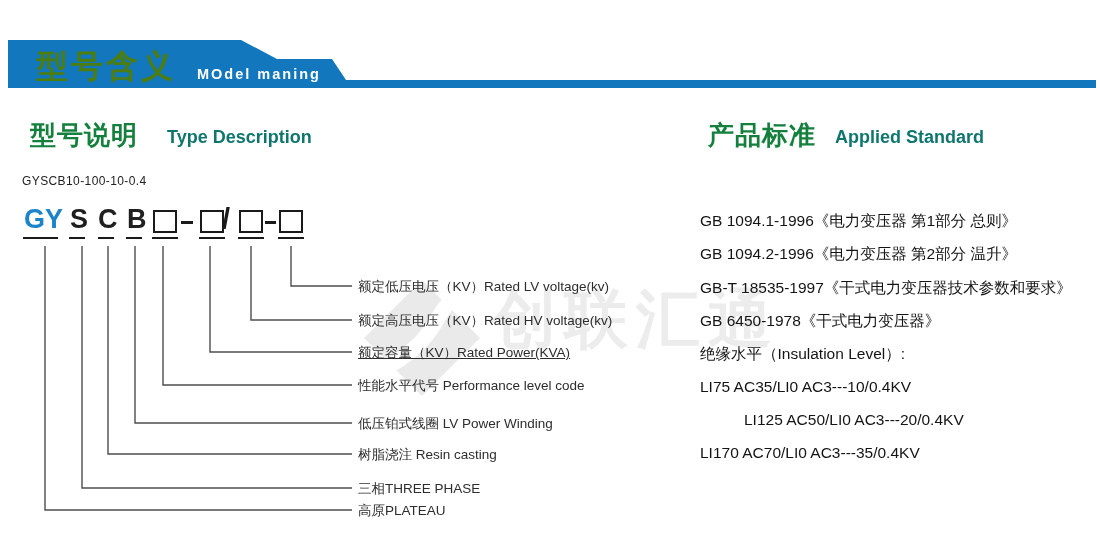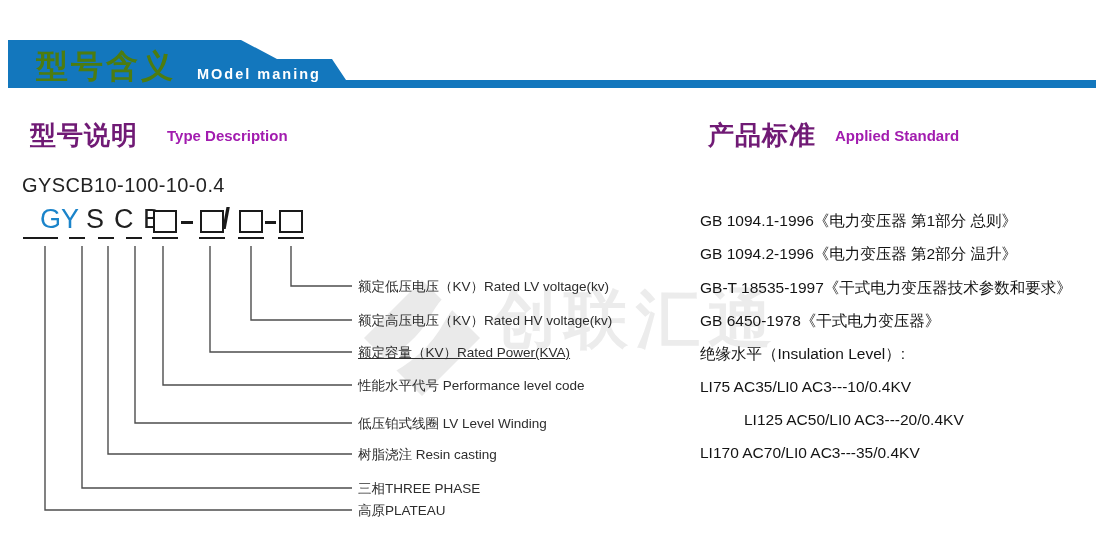--- a/index.html
+++ b/index.html
@@ -6,27 +6,27 @@
   .page{position:relative;width:1100px;height:552px;background:#fff;overflow:hidden;
         font-family:"Liberation Sans","DejaVu Sans",sans-serif;}
   .abs{position:absolute;}
   svg{display:block;}
 
   
   .banner-title{left:36px;top:45px;font-size:32px;font-weight:bold;color:#4d7c0f;letter-spacing:3px;z-index:3;}
   .banner-sub{left:197px;top:66px;font-size:14.5px;font-weight:bold;color:#fff;letter-spacing:2px;z-index:3;}
 
   
-  .sec-cn{font-size:26px;font-weight:bold;color:#701a75;letter-spacing:1px;}
-  .sec-en{font-size:15px;font-weight:600;color:#a21caf;}
+  .sec-cn{font-size:26px;font-weight:bold;color:#15803d;letter-spacing:1px;}
+  .sec-en{font-size:18px;font-weight:600;color:#0f766e;}
 
-  .model-example{left:22px;top:174px;font-size:20px;color:#222;letter-spacing:.4px;}
+  .model-example{left:22px;top:174px;font-size:12px;color:#222;letter-spacing:.4px;}
 
   
-  .code-char{top:205px;font-size:27px;font-weight:400;color:#1f1f1f;line-height:28px;margin-left:16px;}
+  .code-char{top:205px;font-size:27px;font-weight:700;color:#1f1f1f;line-height:28px;}
   .code-char.blue{color:#1B84CA;}
   .code-box{top:210px;width:24px;height:23px;border:2.5px solid #1a1a1a;box-sizing:border-box;background:#fff;}
   .code-dash{top:221px;height:2.5px;background:#1a1a1a;}
   .code-slash{top:204px;font-size:29px;font-weight:600;color:#1a1a1a;line-height:30px;}
   .u-line{top:237px;height:2.2px;background:#1a1a1a;}
 
   
   .leader-label{font-size:13.5px;color:#2d2d2d;white-space:nowrap;z-index:2;}
 
   
@@ -95,21 +95,21 @@
       <polyline points="108,246 108,454 352,454" fill="none" stroke="#4d4d4d" stroke-width="1.4"></polyline>
       <polyline points="82,246 82,488 352,488" fill="none" stroke="#4d4d4d" stroke-width="1.4"></polyline>
       <polyline points="45,246 45,510 352,510" fill="none" stroke="#4d4d4d" stroke-width="1.4"></polyline>
     </svg>
 
   <div id="leader-labels">
       <div class="abs leader-label" style="left: 358px; top: 278px;">额定低压电压（KV）Rated LV voltage(kv)</div>
       <div class="abs leader-label" style="left: 358px; top: 312px; text-align: center;">额定高压电压（KV）Rated HV voltage(kv)</div>
       <div class="abs leader-label" style="left: 358px; top: 344px; text-decoration: underline;">额定容量（KV）Rated Power(KVA)</div>
       <div class="abs leader-label" style="left: 358px; top: 377px;">性能水平代号 Performance level code</div>
-      <div class="abs leader-label" style="left: 358px; top: 415px;">低压铂式线圈 LV Level Winding</div>
+      <div class="abs leader-label" style="left: 358px; top: 415px;">低压铂式线圈 LV Power Winding</div>
       <div class="abs leader-label" style="left: 358px; top: 446px;">树脂浇注 Resin casting</div>
       <div class="abs leader-label" style="left: 358px; top: 480px;">三相THREE PHASE</div>
       <div class="abs leader-label" style="left: 358px; top: 502px;">高原PLATEAU</div>
     </div>
 
   <div id="standards">
       <div class="abs std-line" style="top: 211px;">GB 1094.1-1996《电力变压器 第1部分 总则》</div>
       <div class="abs std-line" style="top: 244.3px;">GB 1094.2-1996《电力变压器 第2部分 温升》</div>
       <div class="abs std-line" style="top: 277.6px;">GB-T 18535-1997《干式电力变压器技术参数和要求》</div>
       <div class="abs std-line" style="top: 310.9px;">GB 6450-1978《干式电力变压器》</div>

